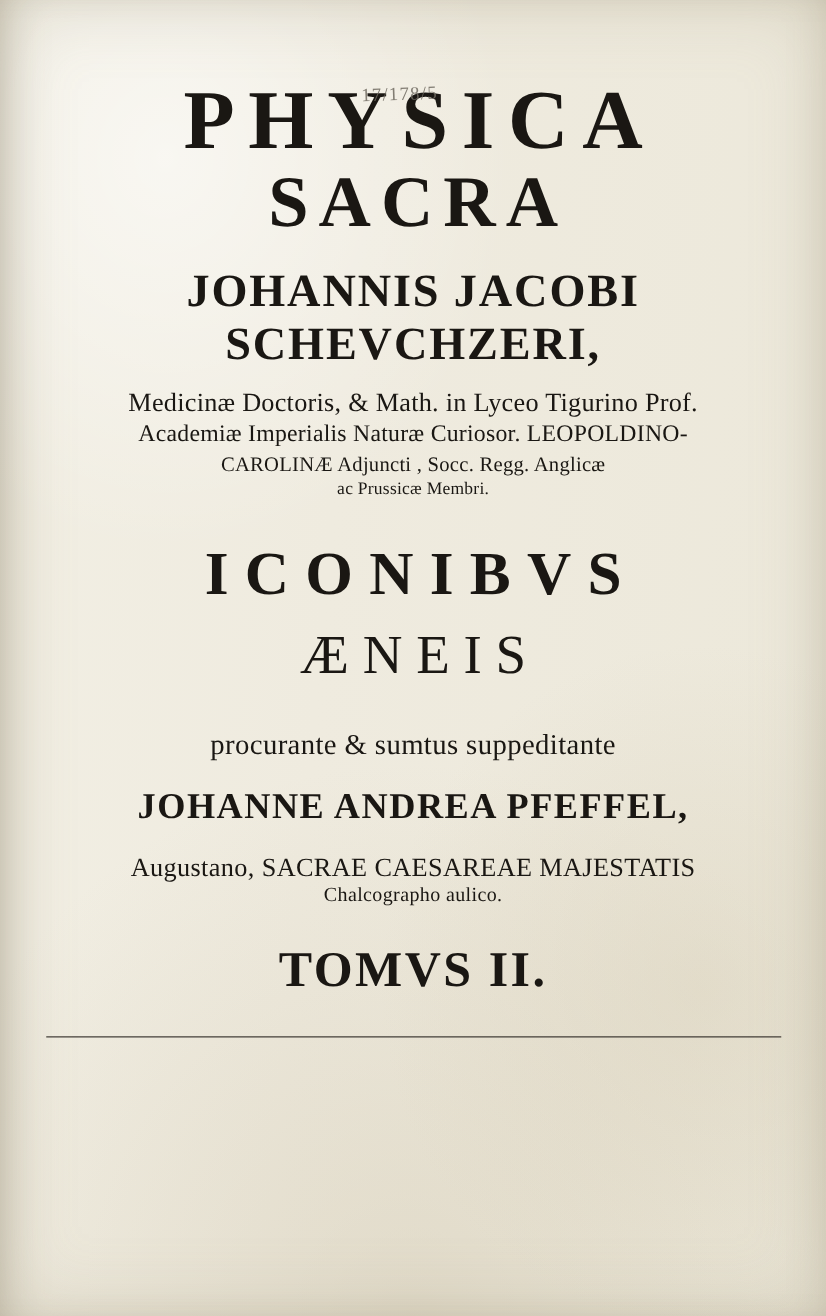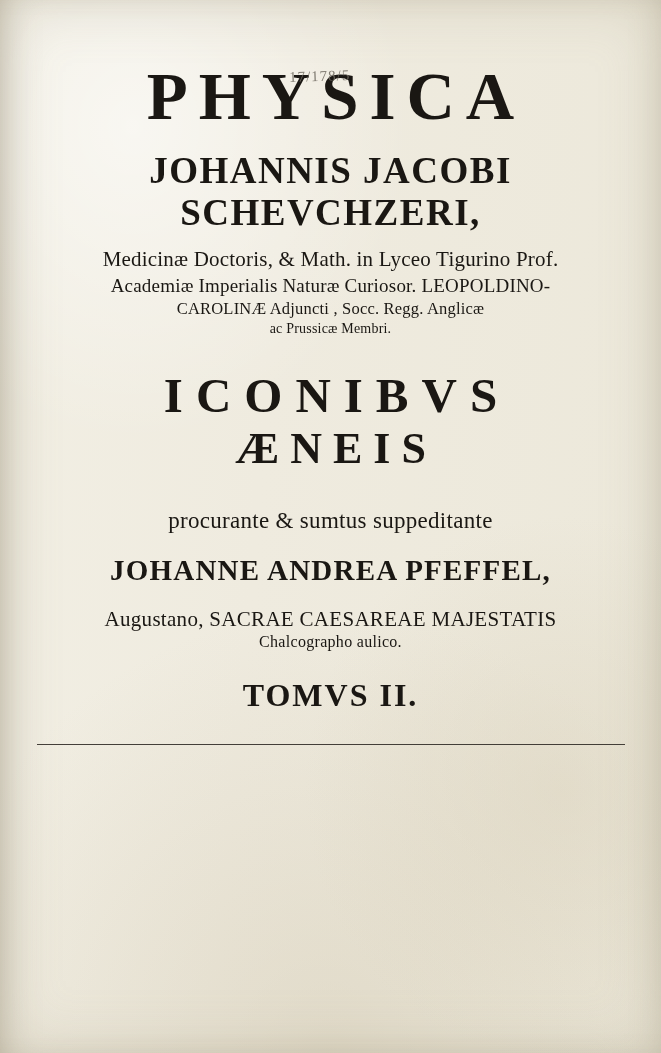--- a/index.html
+++ b/index.html
@@ -114,24 +114,24 @@
     font-size: 49px;
     letter-spacing: 13px;
     font-weight: 700;
     margin-top: 32px;
     text-indent: 13px;
     line-height: 1.05;
   }
   .t-aeneis {
     font-size: 44px;
     letter-spacing: 11px;
-    font-weight: 700;
+    font-weight: 400;
     text-indent: 11px;
     line-height: 1.05;
-    margin-top: 4px;
+    margin-top: 16px;
   }
 
   .t-illustrata {
     font-size: 26px;
     margin-top: 20px;
     letter-spacing: .5px;
   }
   .t-procurante {
     font-size: 23px;
     margin-top: 36px;
@@ -149,21 +149,21 @@
     letter-spacing: .3px;
     margin-top: 20px;
   }
   .t-chalco {
     font-size: 16px;
     letter-spacing: .3px;
     margin-top: 1px;
   }
 
   .t-tomus {
-    font-size: 32px;
+    font-size: 40px;
     font-weight: 700;
     letter-spacing: 2px;
     margin-top: 26px;
   }
   .t-tab {
     font-size: 23px;
     letter-spacing: .6px;
     margin-top: 9px;
   }
 
@@ -190,20 +190,21 @@
 </head>
 <body>
 
 <div class="paper"></div>
 
 <div class="page">
 
   <div class="pencil-mark">17/178/5</div>
 
   <div class="t-main">PHYSICA</div>
+  <div class="t-main2">SACRA</div>
 
   <div class="t-author1">JOHANNIS JACOBI</div>
   <div class="t-author2">SCHEVCHZERI,</div>
 
   <div class="t-deg">Medicinæ Doctoris, &amp; Math. in Lyceo Tigurino Prof.</div>
   <div class="t-acad">Academiæ Imperialis Naturæ Curiosor. LEOPOLDINO-</div>
   <div class="t-carol">CAROLINÆ Adjuncti , Socc. Regg. Anglicæ</div>
   <div class="t-membri">ac Prussicæ Membri.</div>
 
   <div class="t-icon">ICONIBVS</div>

